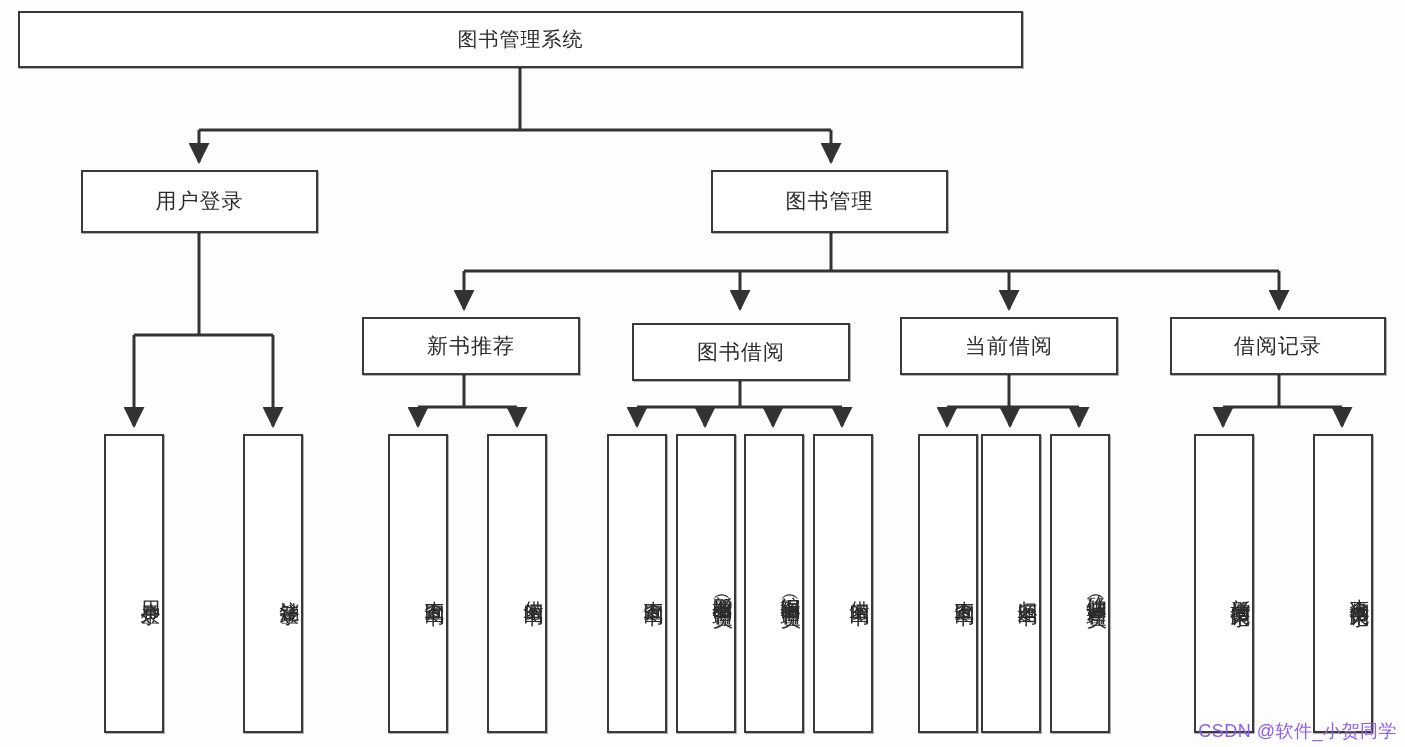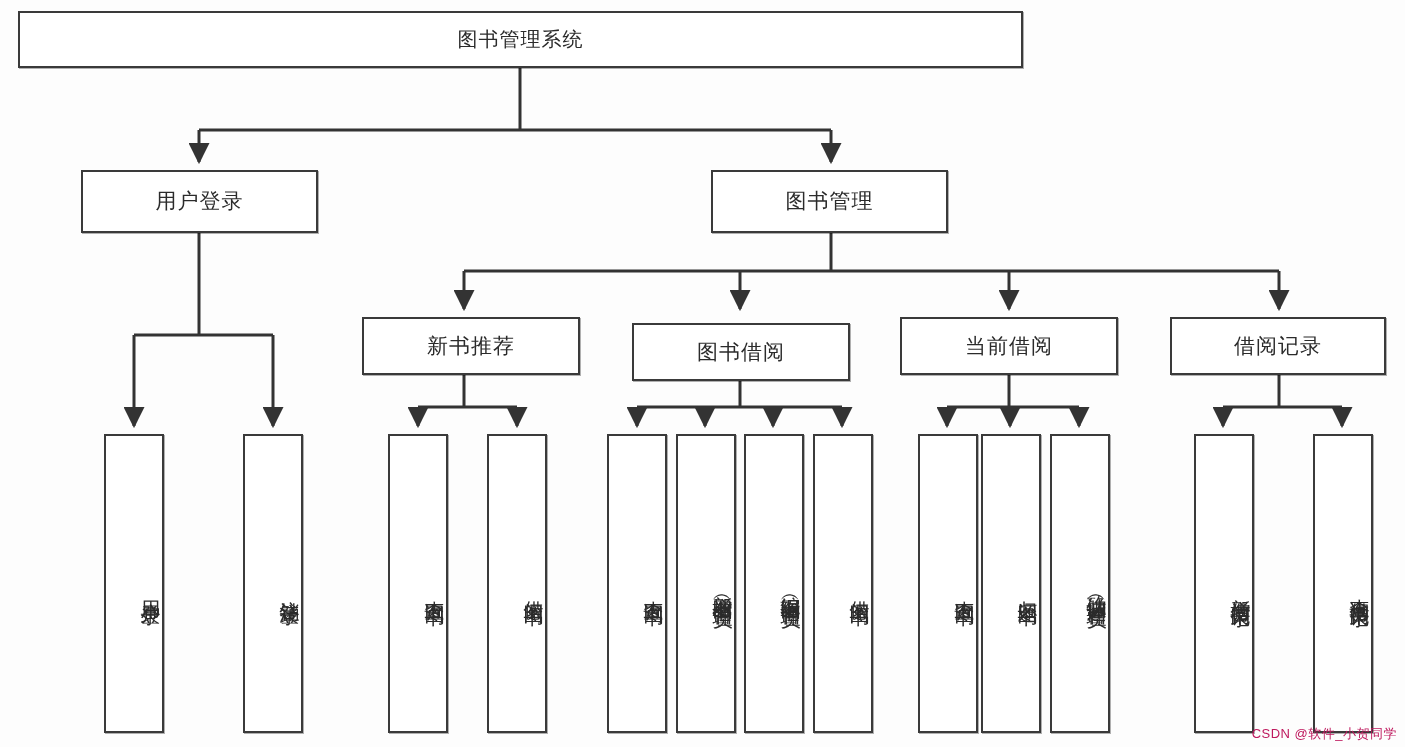--- a/index.html
+++ b/index.html
@@ -58,22 +58,22 @@
   }
   .node.vert > span {
     writing-mode: vertical-rl;
     text-orientation: upright;
     display: block;
   }
   .watermark {
     position: absolute;
     right: 8px;
     bottom: 4px;
-    font-size: 13px;
-    color: #be185d;
+    font-size: 18px;
+    color: #8b5cf6;
     letter-spacing: 0.5px;
     white-space: nowrap;
   }
 </style>
 </head>
 <body>
 
 <div id="canvas">
 
   <svg id="edges" viewBox="0 0 1405 747" width="1405" height="747">

